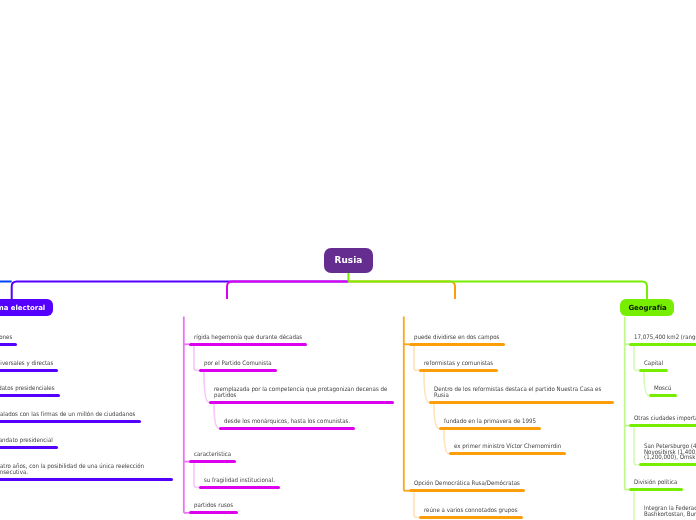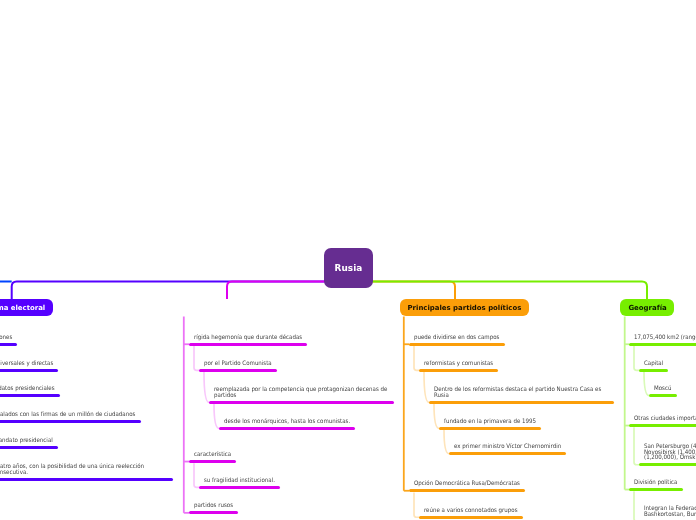--- a/index.html
+++ b/index.html
@@ -54,21 +54,21 @@
       <path d="M 414 492.4 L 414 514.65 Q 414 517.25 416.6 517.25 L 419 517.25" stroke="rgb(254,228,186)" fill="none" stroke-width="1.7" stroke-linecap="butt" stroke-linejoin="round"></path>
       <path d="M 624.6999999999999 316.5 L 624.6999999999999 489.54999999999995" stroke="rgb(194,247,140)" fill="none" stroke-width="1.8" stroke-linecap="butt" stroke-linejoin="round"></path>
       <path d="M 624.6999999999999 344.25 L 629 344.25" stroke="rgb(194,247,140)" fill="none" stroke-width="1.8" stroke-linecap="butt" stroke-linejoin="round"></path>
       <path d="M 634 345.9 L 634 367.84999999999997 Q 634 370.45 636.6 370.45 L 639 370.45" stroke="rgb(217,250,184)" fill="none" stroke-width="1.7" stroke-linecap="butt" stroke-linejoin="round"></path>
       <path d="M 644 372.09999999999997 C 644 383.875 645.2 395.65 649 395.65" stroke="rgb(217,250,184)" fill="none" stroke-width="1.7" stroke-linecap="butt" stroke-linejoin="round"></path>
       <path d="M 624.6999999999999 425.54999999999995 L 629 425.54999999999995" stroke="rgb(194,247,140)" fill="none" stroke-width="1.8" stroke-linecap="butt" stroke-linejoin="round"></path>
       <path d="M 634 427.19999999999993 L 634 462.15 Q 634 464.75 636.6 464.75 L 639 464.75" stroke="rgb(217,250,184)" fill="none" stroke-width="1.7" stroke-linecap="butt" stroke-linejoin="round"></path>
       <path d="M 624.6999999999999 489.54999999999995 L 629 489.54999999999995" stroke="rgb(194,247,140)" fill="none" stroke-width="1.8" stroke-linecap="butt" stroke-linejoin="round"></path>
       <path d="M 634 491.19999999999993 L 634 518.55 Q 634 521.15 636.6 521.15 L 639 521.15" stroke="rgb(217,250,184)" fill="none" stroke-width="1.7" stroke-linecap="butt" stroke-linejoin="round"></path>
     </svg>
-<div class="node-box root-box" style="left: 324.3px; top: 247.6px; width: 48.3px; height: 40px; background: rgb(102, 45, 145); color: rgb(255, 255, 255);">
+<div class="node-box root-box" style="left: 324.3px; top: 247.6px; width: 48.3px; height: 25px; background: rgb(102, 45, 145); color: rgb(255, 255, 255);">
       <span>Rusia</span>
     </div>
     <div class="node-box branch-box" style="left: -31.1px; top: 298.9px; width: 83.8281px; height: 17.6px; background: rgb(85, 0, 255); color: rgb(255, 255, 255);">
       <span>Sistema electoral</span>
     </div>
     <div class="leaf" style="left: -21.6px; top: 342.6px; width: 39.0406px; height: 3.3px;">
       <div class="txt" style="top: -9.01px;">elecciones</div>
       <div class="bar" style="background: rgb(85, 0, 255); width: 39.0406px;"></div>
     </div>
     <div class="leaf" style="left: -11.6px; top: 368.8px; width: 70.0719px; height: 3.3px;">
@@ -113,23 +113,20 @@
       <div class="txt" style="top: -9.01px;">característica</div>
       <div class="bar" style="background: rgb(221, 0, 238); width: 47.3531px;"></div>
     </div>
     <div class="leaf" style="left: 199px; top: 485.8px; width: 81.025px; height: 3.3px;">
       <div class="txt" style="top: -9.01px;">su fragilidad institucional.</div>
       <div class="bar" style="background: rgb(221, 0, 238); width: 81.025px;"></div>
     </div>
     <div class="leaf" style="left: 189px; top: 511.2px; width: 49.15px; height: 3.3px;">
       <div class="txt" style="top: -9.01px;">partidos rusos</div>
       <div class="bar" style="background: rgb(221, 0, 238); width: 49.15px;"></div>
-    </div>
-    <div class="node-box branch-box" style="left: 399.5px; top: 298.9px; width: 129.328px; height: 17.6px; background: rgb(251, 158, 9); color: rgb(26, 18, 0);">
-      <span>Principales partidos políticos</span>
     </div>
     <div class="leaf" style="left: 409px; top: 342.6px; width: 95.5094px; height: 3.3px;">
       <div class="txt" style="top: -9.01px;">puede dividirse en dos campos</div>
       <div class="bar" style="background: rgb(251, 158, 9); width: 95.5094px;"></div>
     </div>
     <div class="leaf" style="left: 419px; top: 368.8px; width: 79.2906px; height: 3.3px;">
       <div class="txt" style="top: -9.01px;">reformistas y comunistas</div>
       <div class="bar" style="background: rgb(251, 158, 9); width: 79.2906px;"></div>
     </div>
     <div class="leaf" style="left: 429px; top: 400.8px; width: 185px; height: 3.3px;">

